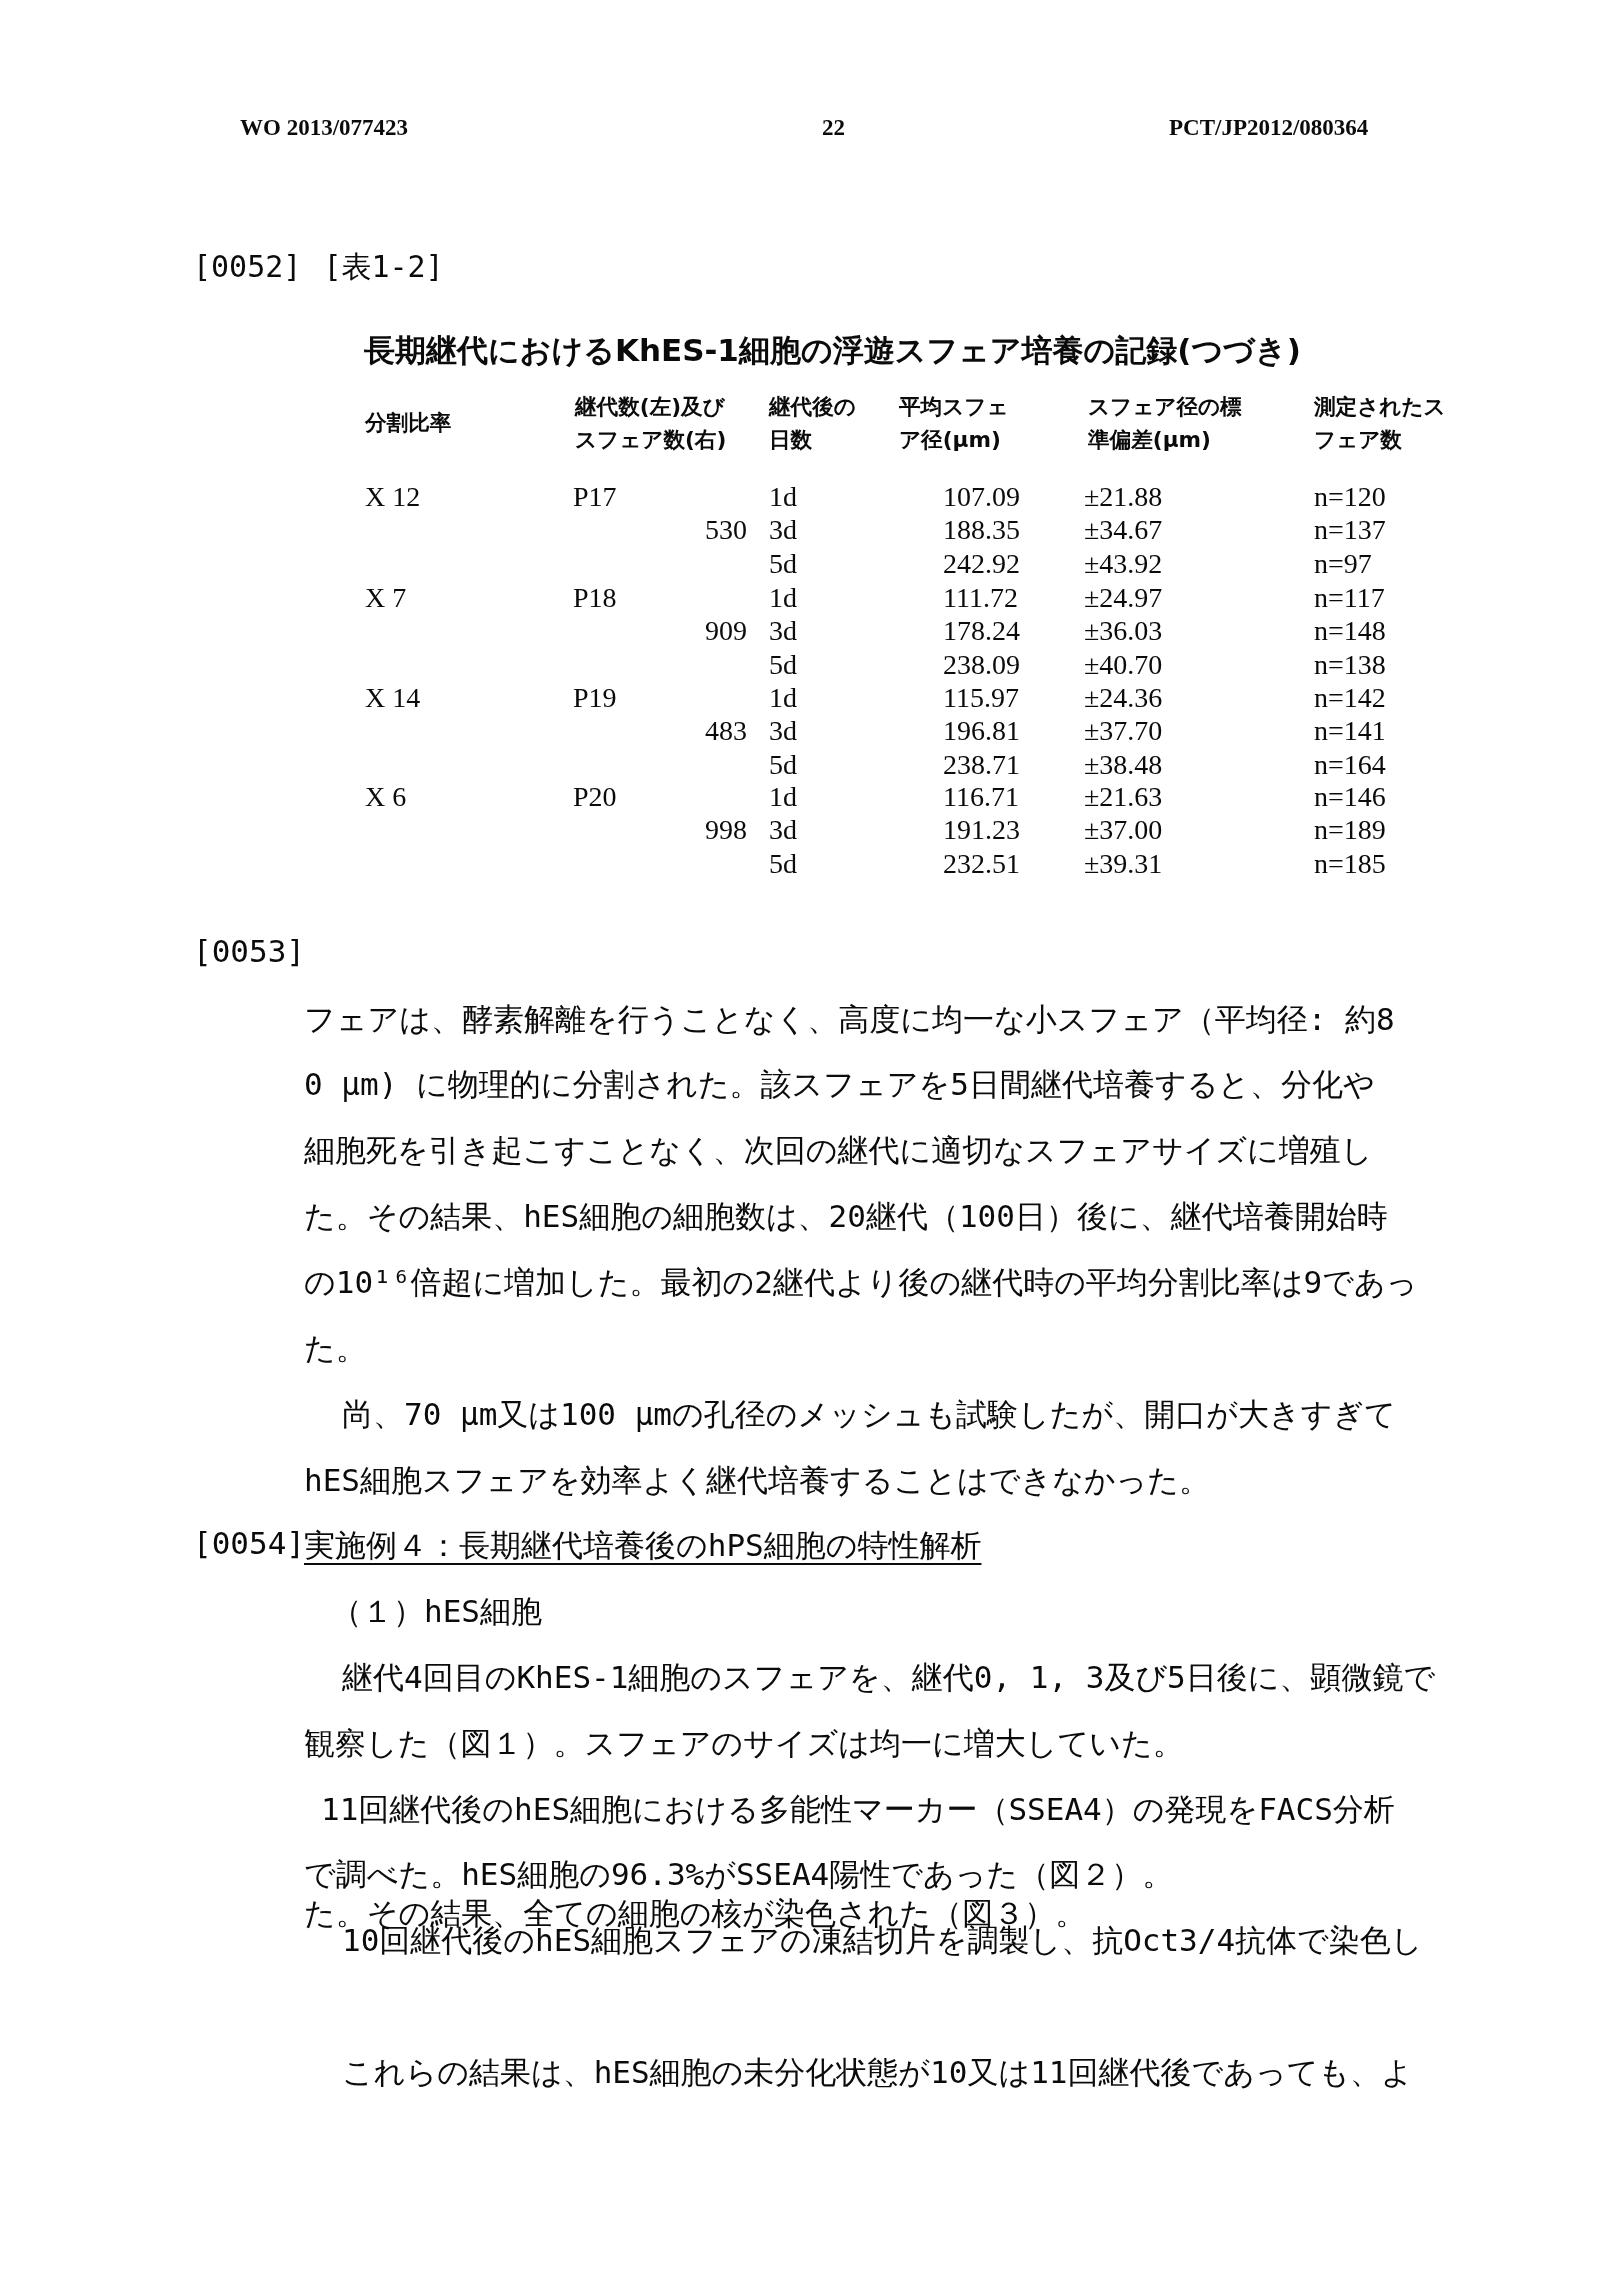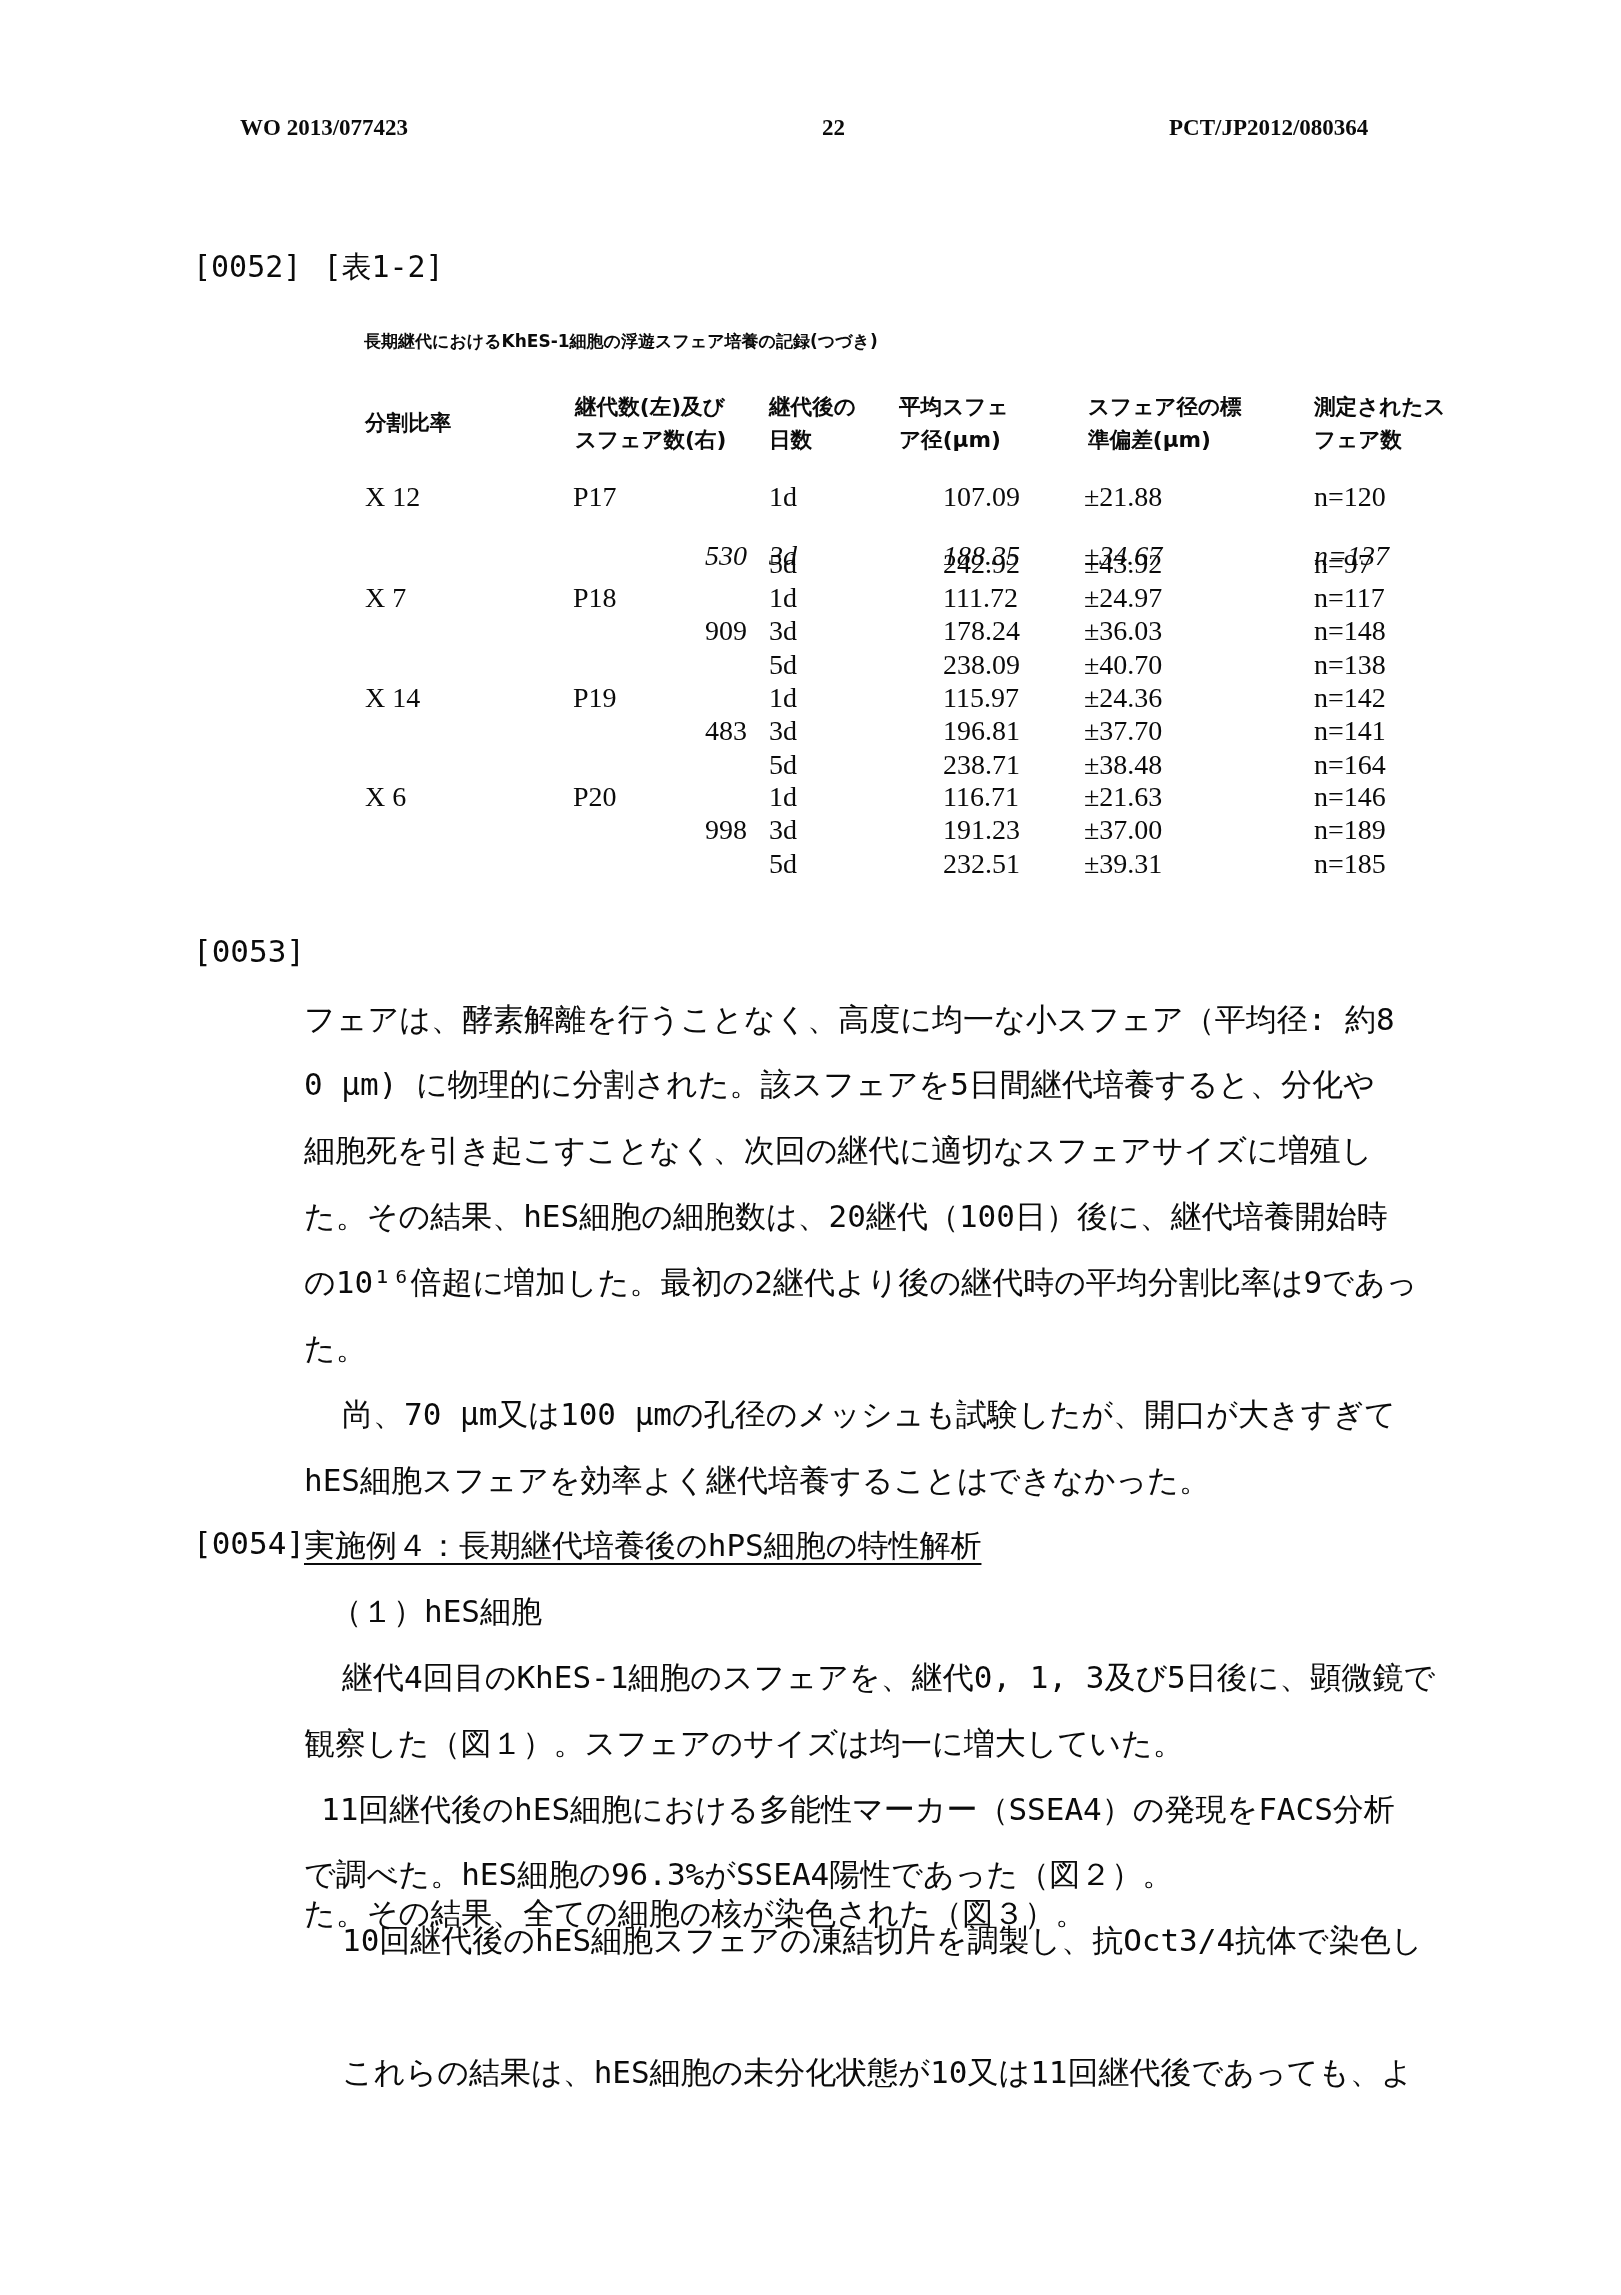--- a/index.html
+++ b/index.html
@@ -20,21 +20,21 @@
   
   .p52{
     position:absolute;left:193px;top:247px;
     font-family:"DejaVu Sans Mono","DejaVu Sans",monospace;
     font-size:30px;white-space:nowrap;
   }
   .p52 .tbl-label{margin-left:22px;}
   
   .tbl-title{
     position:absolute;left:364px;top:330px;
-    font-size:17px;font-weight:bold;white-space:nowrap;
+    font-size:31px;font-weight:bold;white-space:nowrap;
   }
   .th{
     position:absolute;font-size:21.6px;font-weight:600;
     line-height:33px;white-space:nowrap;
   }
   .th div{white-space:nowrap;}
   .trow{position:absolute;left:0;width:1622px;height:33px;}
   .trow span{
     position:absolute;top:0;white-space:nowrap;
     font-family:"Liberation Serif","DejaVu Serif",serif;font-size:28px;
@@ -108,21 +108,21 @@
     </div>
 
     <div class="trow" style="top:481px;">
       <span class="c-ratio">X 12</span>
       <span class="c-pass">P17</span>
       <span class="c-day">1d</span>
       <span class="c-diam">107.09</span>
       <span class="c-sd">±21.88</span>
       <span class="c-n">n=120</span>
     </div>
-    <div class="trow" style="top:540px;font-style:italic;">
+    <div class="trow" style="top:514px;">
       <span class="c-count">530</span>
       <span class="c-day">3d</span>
       <span class="c-diam">188.35</span>
       <span class="c-sd">±34.67</span>
       <span class="c-n">n=137</span>
     </div>
     <div class="trow" style="top:548px;">
       <span class="c-day">5d</span>
       <span class="c-diam">242.92</span>
       <span class="c-sd">±43.92</span>

